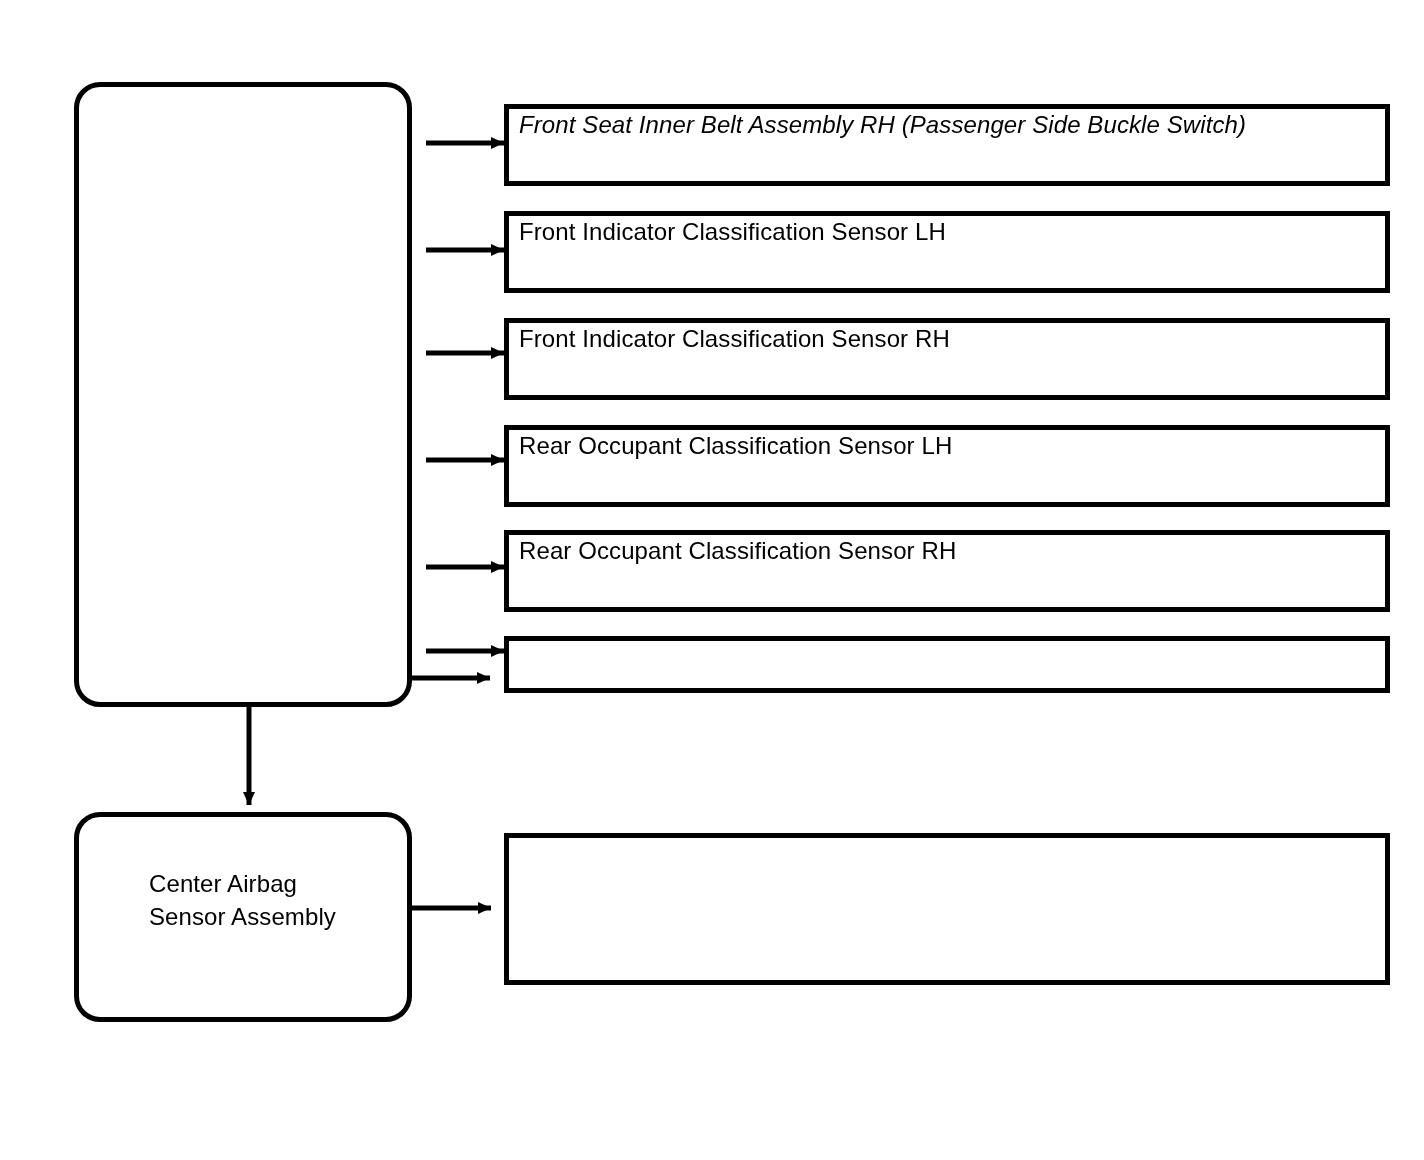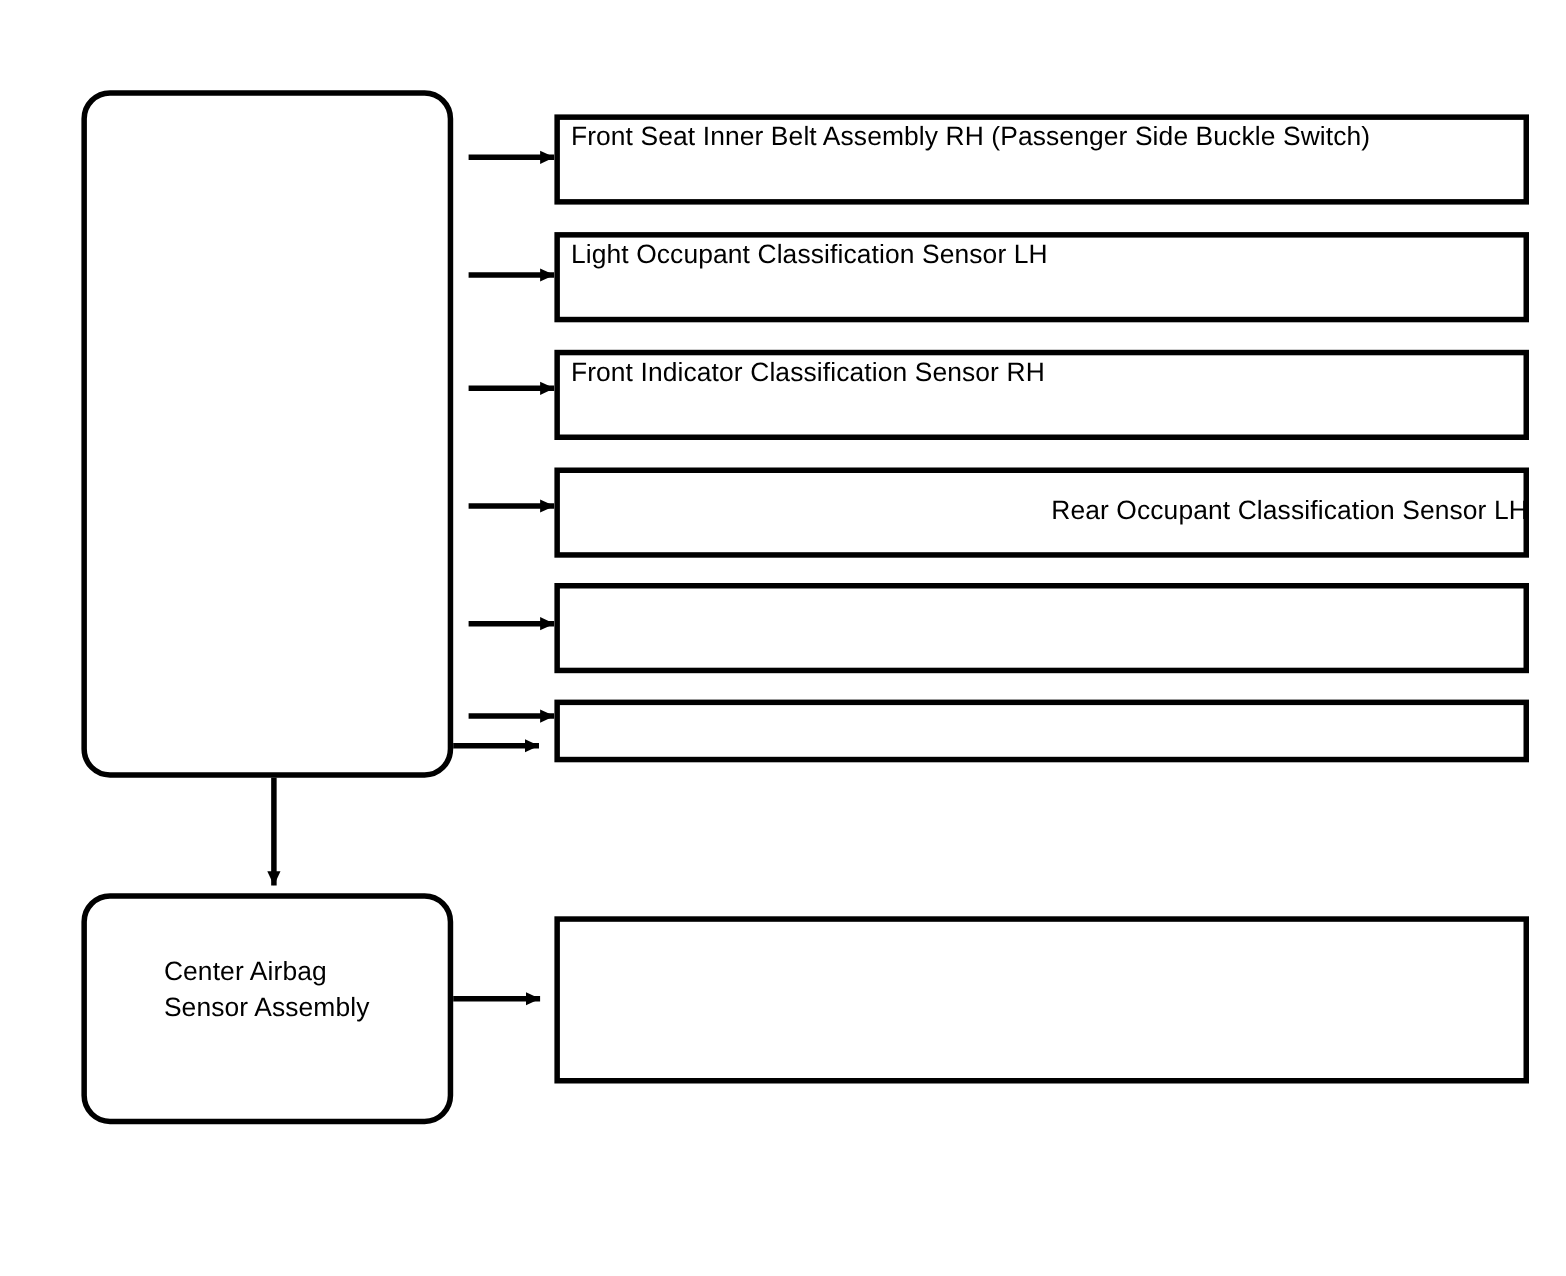--- a/index.html
+++ b/index.html
@@ -74,30 +74,31 @@
     <line x1="412" y1="908" x2="491" y2="908" stroke="#000000" stroke-width="5" marker-end="url(#arrow-head)"></line>
   </svg>
 
   <div class="rounded-node" style="left:74px; top:82px; width:338px; height:625px;"></div>
 
   <div class="rounded-node" style="left:74px; top:812px; width:338px; height:210px;"></div>
   <div class="node-label" style="left:136px; top:867px; width:280px;margin-left:13px;">Center Airbag
 Sensor Assembly</div>
 
   <div class="rect-node" style="left:504px; top:104px; width:886px; height:82px;"></div>
-  <div class="node-label" style="left:519px; top:108px; width:870px;">Front Seat Inner Belt Assembly RH (Passenger Side Buckle Switch)</div>
+  <div class="node-label" style="left:519px; top:108px; width:870px;font-style:italic;">Front Seat Inner Belt Assembly RH (Passenger Side Buckle Switch)</div>
 
   <div class="rect-node" style="left:504px; top:211px; width:886px; height:82px;"></div>
-  <div class="node-label" style="left:519px; top:215px; width:870px;">Light Occupant Classification Sensor LH</div>
+  <div class="node-label" style="left:519px; top:215px; width:870px;">Front Indicator Classification Sensor LH</div>
 
   <div class="rect-node" style="left:504px; top:318px; width:886px; height:82px;"></div>
   <div class="node-label" style="left:519px; top:322px; width:870px;">Front Indicator Classification Sensor RH</div>
 
   <div class="rect-node" style="left:504px; top:425px; width:886px; height:82px;"></div>
-  <div class="node-label" style="left:519px; top:448px; width:870px;text-align:right;">Rear Occupant Classification Sensor LH</div>
+  <div class="node-label" style="left:519px; top:429px; width:870px;">Rear Occupant Classification Sensor LH</div>
 
   <div class="rect-node" style="left:504px; top:530px; width:886px; height:82px;"></div>
+  <div class="node-label" style="left:519px; top:534px; width:870px;">Rear Occupant Classification Sensor RH</div>
 
   <div class="rect-node" style="left:504px; top:636px; width:886px; height:57px;"></div>
 
   <div class="rect-node" style="left:504px; top:833px; width:886px; height:152px;"></div>
 
 </div>
 
 </body></html>

